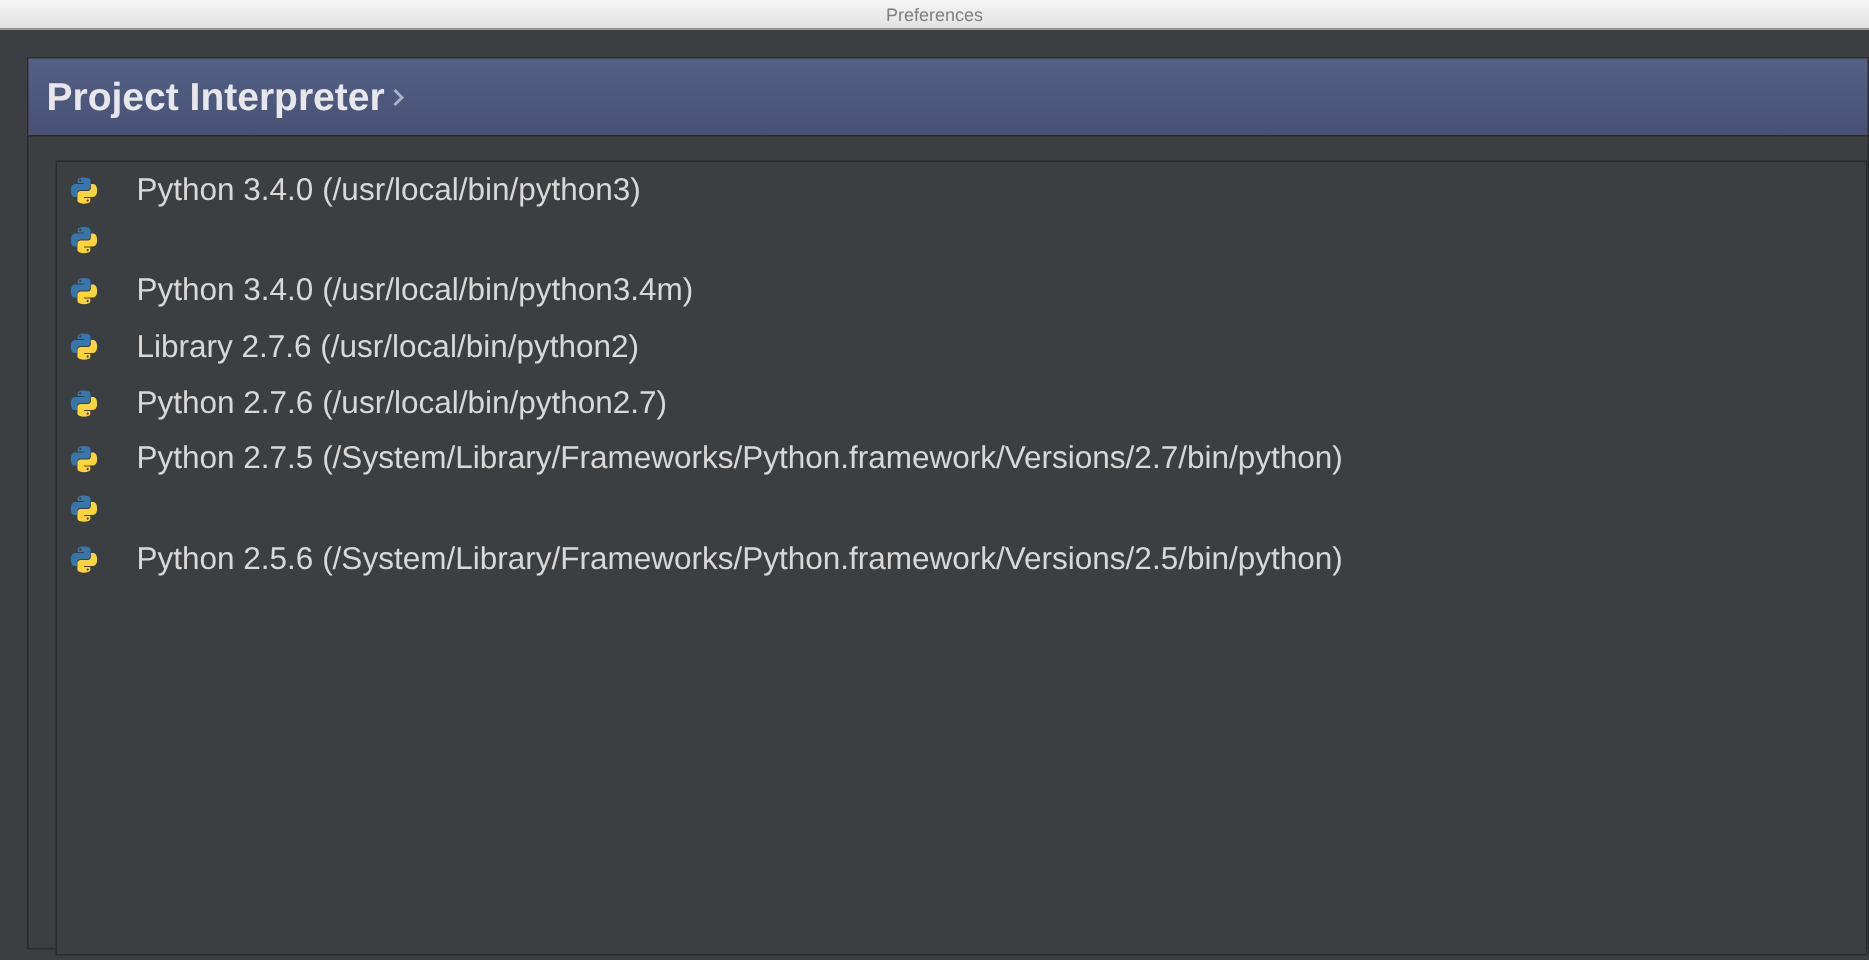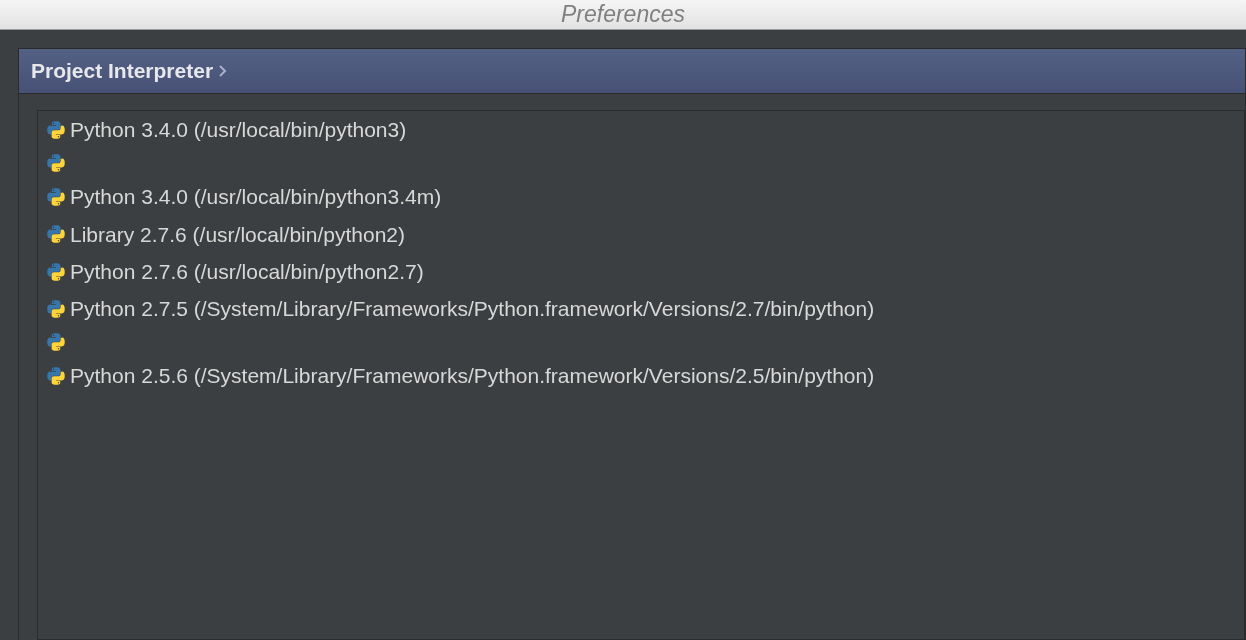--- a/index.html
+++ b/index.html
@@ -8,65 +8,64 @@
       box-sizing: border-box;
     }
     body {
       font-family: -apple-system, "Helvetica Neue", Arial, sans-serif;
       background: #3c3f41;
       width: 1246px;
       height: 640px;
       overflow: hidden;
     }
     .title-bar {
-      height: 30px;
+      height: 20px;
       background: linear-gradient(to bottom, #f5f5f5, #e2e2e2);
       border-bottom: 1px solid #999;
       display: flex;
       align-items: center;
       justify-content: center;
       color: #808080;
-      font-size: 23px;
-      font-style: italic;
+      font-size: 12px;
     }
     .main-panel {
       margin: 18px 0 0 18px;
       border: 1px solid #2b2b2b;
       height: 595px;
       background: #3c3f41;
     }
     .breadcrumb {
       background: linear-gradient(to bottom, #536184, #475175);
       border-bottom: 1px solid #2b2b2b;
       padding: 10px 12px;
       display: flex;
       align-items: center;
       gap: 6px;
       color: #e8e8ec;
-      font-size: 21px;
+      font-size: 26px;
       font-weight: bold;
     }
     .chevron {
       color: #a8b0c8;
       font-size: 16px;
       display: inline-flex;
       align-items: center;
     }
     .list-container {
       margin: 16px 0 0 18px;
       border: 1px solid #2b2b2b;
       background: #3c3f41;
       height: 530px;
       overflow: hidden;
     }
     .interpreter-row {
       display: flex;
       align-items: center;
       padding: 5px 8px;
-      gap: 4px;
+      gap: 25px;
       color: #d8d8d8;
       font-size: 21px;
       line-height: 1.3;
       cursor: pointer;
     }
     .interpreter-row.selected {
       background: #0d6dc8;
       color: #ffffff;
     }
     .python-icon {

